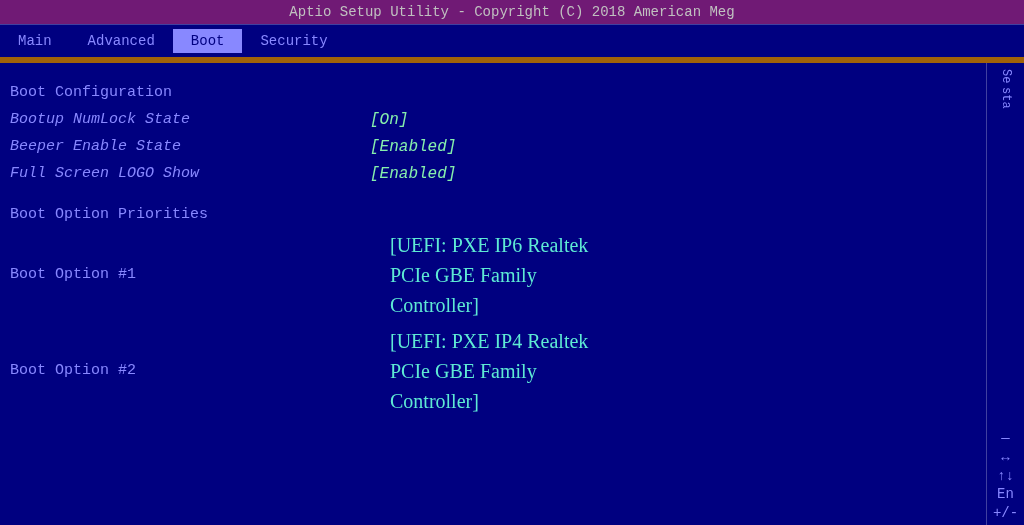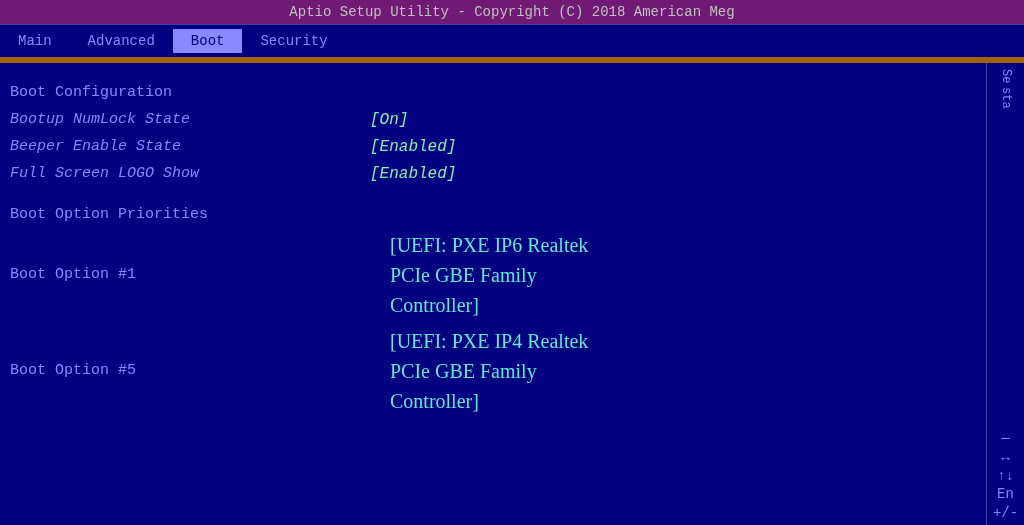--- a/index.html
+++ b/index.html
@@ -183,21 +183,21 @@
     <div class="section-title">Boot Option Priorities</div>
 
     <div class="boot-option-row">
       <div class="boot-option-label">Boot Option #1</div>
       <div class="boot-option-value">
         [UEFI: PXE IP6 Realtek<br>PCIe GBE Family<br>Controller]
       </div>
     </div>
 
     <div class="boot-option-row">
-      <div class="boot-option-label">Boot Option #5</div>
+      <div class="boot-option-label">Boot Option #2</div>
       <div class="boot-option-value">
         [UEFI: PXE IP4 Realtek<br>PCIe GBE Family<br>Controller]
       </div>
     </div>
 
 
   </div>
 
   <div id="sidebar">
     <div class="sidebar-text">Se</div>

